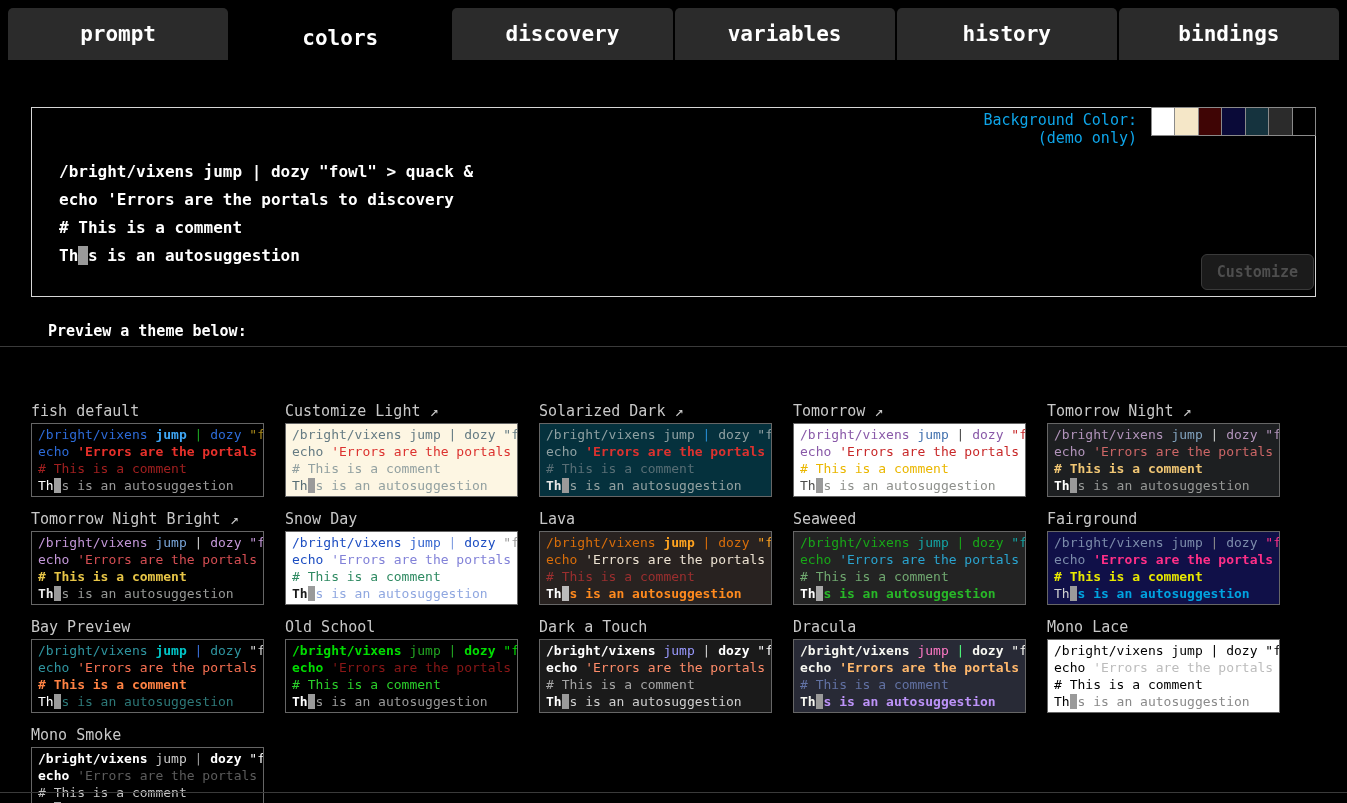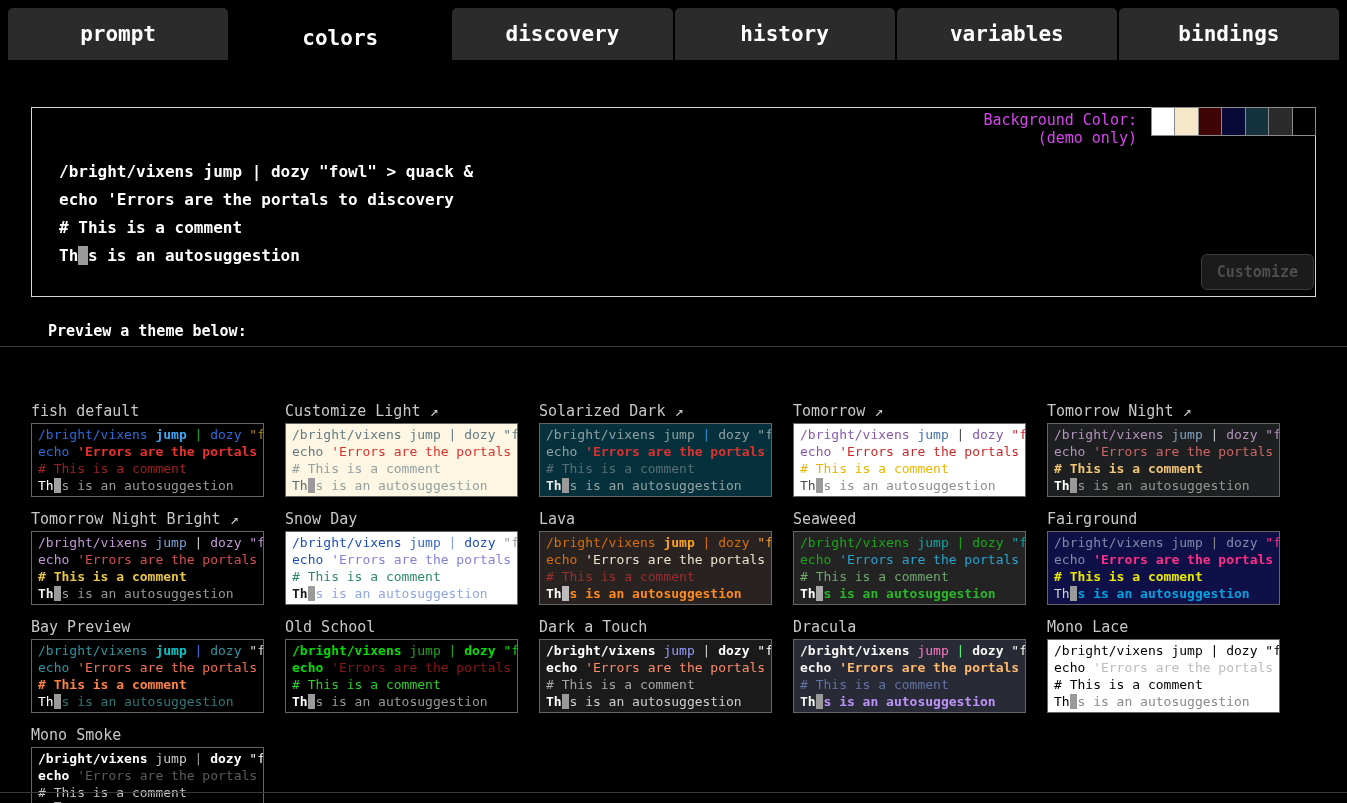--- a/index.html
+++ b/index.html
@@ -7,21 +7,21 @@
   
   .tab-bar{position:absolute;top:0;left:0;width:1347px;height:62px;display:flex;gap:2px;
     padding:8px 8px 0 8px;box-sizing:border-box;background:#000;}
   .tab{flex:1;background:#2b2b2b;color:#fff;font-weight:bold;font-size:21px;display:flex;
     align-items:center;justify-content:center;height:52px;border-radius:5px 5px 0 0;cursor:pointer;
     white-space:nowrap;}
   .tab.active{background:#000;height:60px;}
   
   .terminal-panel{position:absolute;left:31px;top:107px;width:1285px;height:190px;
     border:1px solid #d6d6d6;box-sizing:border-box;background:#000;}
-  .bg-label{position:absolute;top:3px;right:178px;text-align:right;color:#d946ef;
+  .bg-label{position:absolute;top:3px;right:178px;text-align:right;color:#0ea5e9;
     font-size:15px;line-height:18px;}
   .swatch-row{position:absolute;top:-1px;right:-1px;display:flex;}
   .swatch{width:24.5px;height:29px;border:1px solid #8a8a8a;box-sizing:border-box;margin-left:-1px;cursor:pointer;}
   .term-lines{position:absolute;left:27px;top:50px;font-size:16px;font-weight:bold;
     line-height:28px;white-space:pre;}
   .customize-btn{position:absolute;right:1px;bottom:6px;background:#1b1b1b;color:#4e4e4e;
     border:1px solid #3a3a3a;border-radius:6px;font-family:"DejaVu Sans Mono",monospace;
     font-size:15px;font-weight:bold;padding:8px 15px;cursor:default;}
   
   .preview-heading{position:absolute;left:48px;top:322px;color:#fff;font-weight:bold;font-size:15px;}
@@ -35,22 +35,22 @@
   .code-line{white-space:pre;}
   .cursor{color:transparent;}
 </style>
 </head>
 <body>
 
 <div class="tab-bar">
     <div class="tab">prompt</div>
     <div class="tab active">colors</div>
     <div class="tab">discovery</div>
+    <div class="tab">variables</div>
     <div class="tab">history</div>
-    <div class="tab">variables</div>
     <div class="tab">bindings</div>
   </div>
 
 <div class="terminal-panel">
   <div class="bg-label">
     <div>Background Color:</div>
     <div>(demo only)</div>
   </div>
   <div class="swatch-row">
       <div class="swatch" style="background: rgb(255, 255, 255);"></div>

